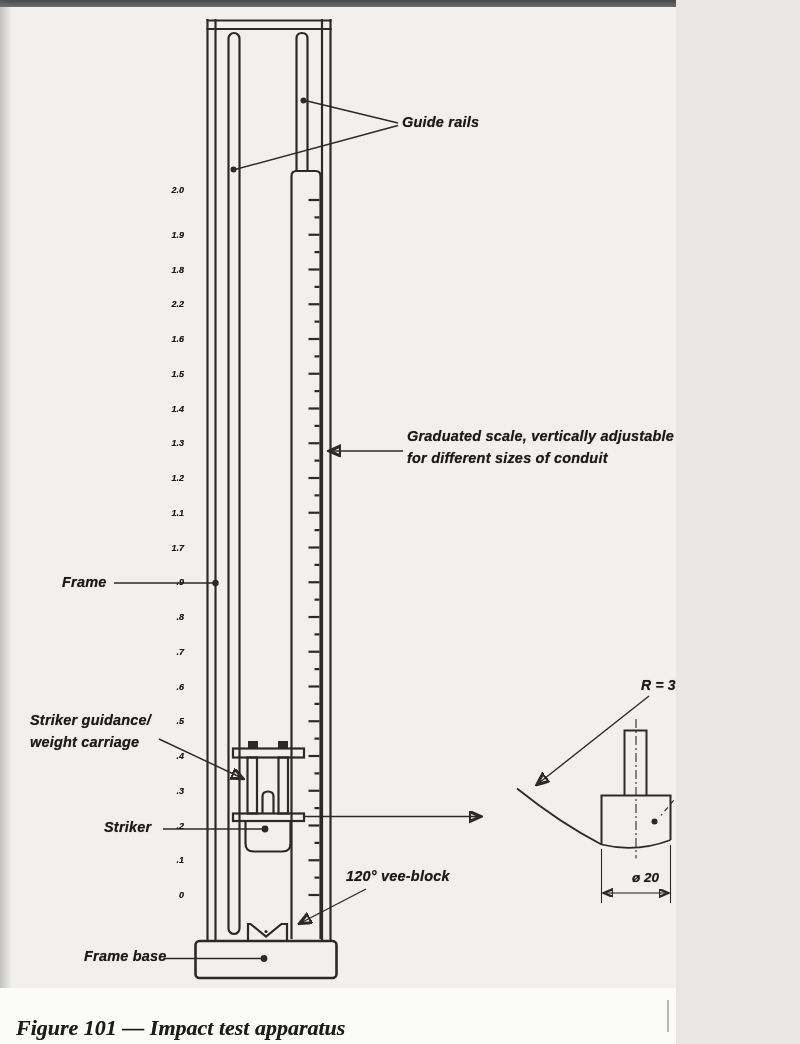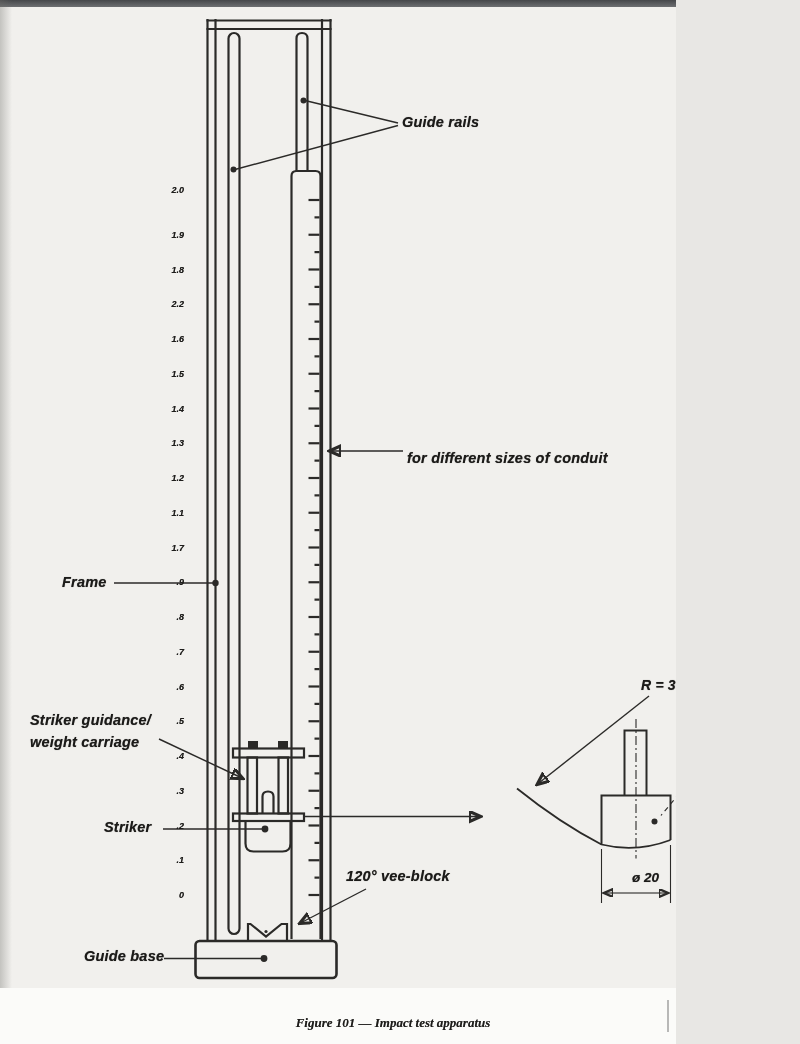--- a/index.html
+++ b/index.html
@@ -55,22 +55,22 @@
     font-size:13.5px;font-weight:600;color:#1b1a18;
     text-shadow:0 0 0.7px rgba(20,20,20,0.6);
   }
   .note-line{
     position:absolute;left:4px;top:996px;width:760px;
     font-family:"Liberation Serif",serif;font-size:13px;color:#232220;
     white-space:nowrap;text-shadow:0 0 0.5px rgba(0,0,0,0.5);
   }
   .note-line .note-word{margin-right:15px;}
   .fig-caption{
-    position:absolute;left:3px;top:1015px;width:780px;text-align:center;
-    font-family:"Liberation Serif",serif;font-size:13px;font-weight:700;
+    position:absolute;left:16px;top:1015px;width:780px;
+    font-family:"Liberation Serif",serif;font-size:22px;font-weight:700;
     color:#1d1c1a;text-shadow:0 0 0.6px rgba(0,0,0,0.5);
   }
 </style>
 </head>
 <body>
 
 <div class="page">
 
   <div class="scan-top-strip"></div>
   <div class="scan-left-strip"></div>
@@ -212,32 +212,33 @@
       <circle class="fillink" cx="654.5" cy="821.5" r="3"></circle>
       <line class="hair" x1="601.5" y1="849" x2="601.5" y2="903"></line>
       <line class="hair" x1="670.5" y1="845" x2="670.5" y2="903"></line>
       <line class="hair" x1="636" y1="893" x2="604" y2="893" marker-end="url(#arrow)"></line>
       <line class="hair" x1="636" y1="893" x2="668" y2="893" marker-end="url(#arrow)"></line>
     </g>
   </svg>
 
   <div class="lbl" style="left:402px;top:114px">Guide rails</div>
 
+  <div class="lbl" style="left:407px;top:428px">Graduated scale, vertically adjustable</div>
   <div class="lbl" style="left:407px;top:450px">for different sizes of conduit</div>
 
   <div class="lbl" style="left:62px;top:574px">Frame</div>
 
   <div class="lbl" style="left:30px;top:712px">Striker guidance/</div>
   <div class="lbl" style="left:30px;top:734px">weight carriage</div>
 
   <div class="lbl" style="left:104px;top:819px">Striker</div>
 
   <div class="lbl" style="left:346px;top:868px">120° vee-block</div>
 
-  <div class="lbl" style="left:84px;top:948px">Guide base</div>
+  <div class="lbl" style="left:84px;top:948px">Frame base</div>
 
   <div class="lbl detail" style="left:641px;top:677px">R = 300</div>
   <div class="lbl detail" style="left:711px;top:733px">Striker</div>
   <div class="dim-label">ø 20</div>
 
   <div id="scale-labels">
       <div class="scale-num" style="top: 185px;">2.0</div>
       <div class="scale-num" style="top: 229.75px;">1.9</div>
       <div class="scale-num" style="top: 264.5px;">1.8</div>
       <div class="scale-num" style="top: 299.25px;">2.2</div>

